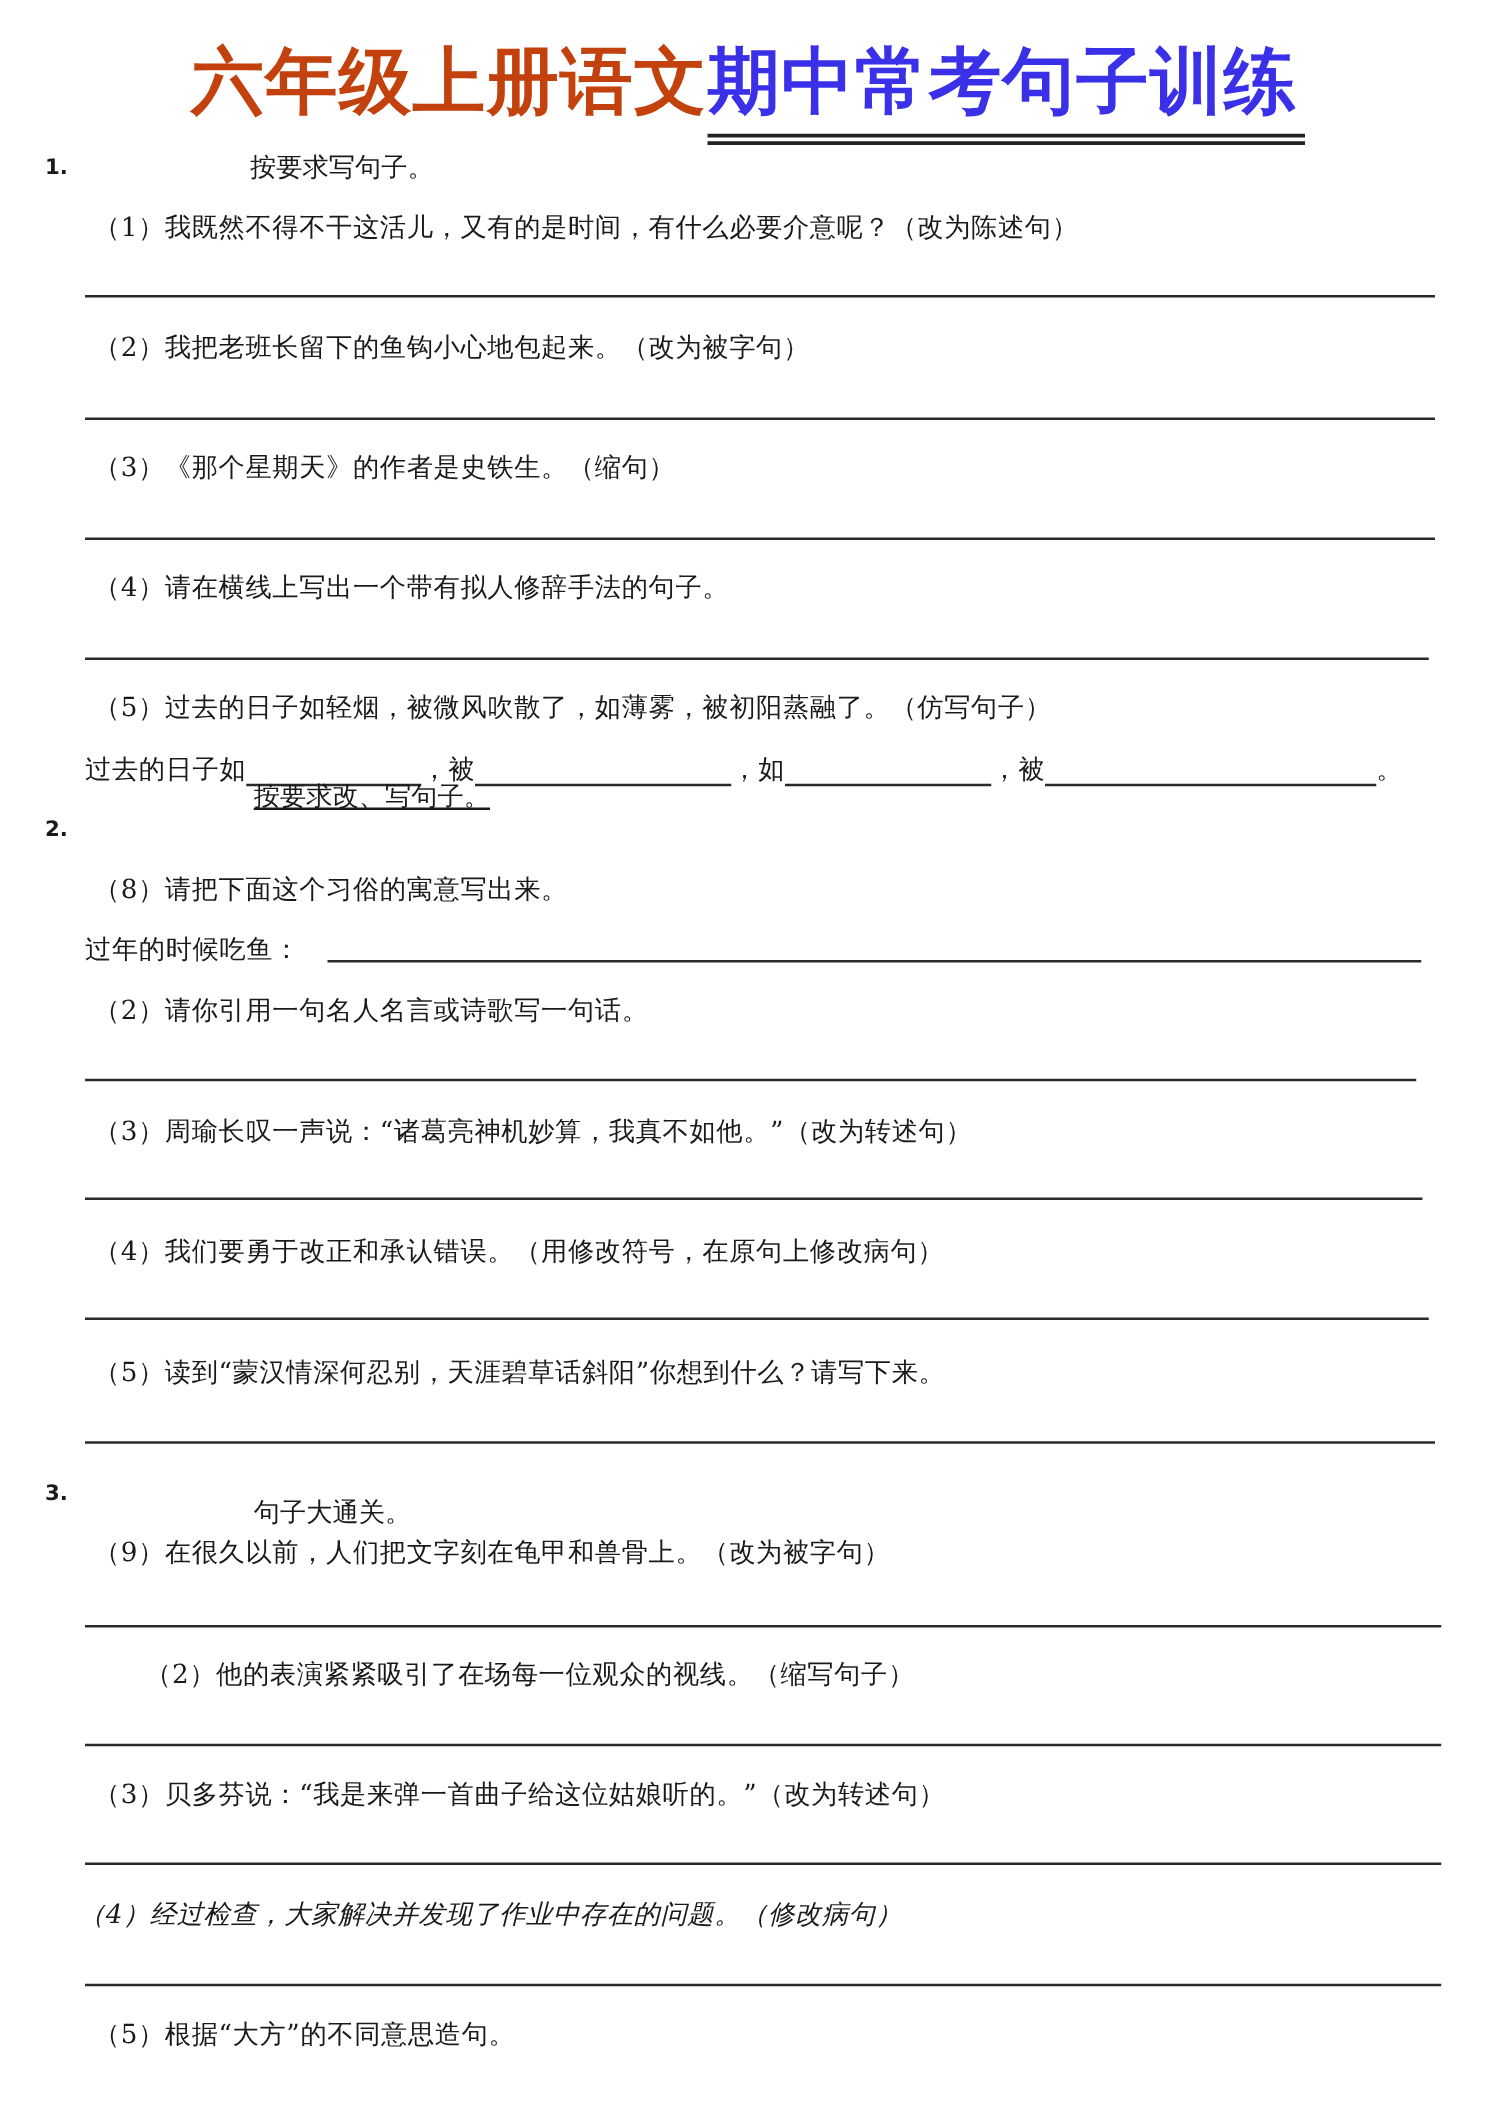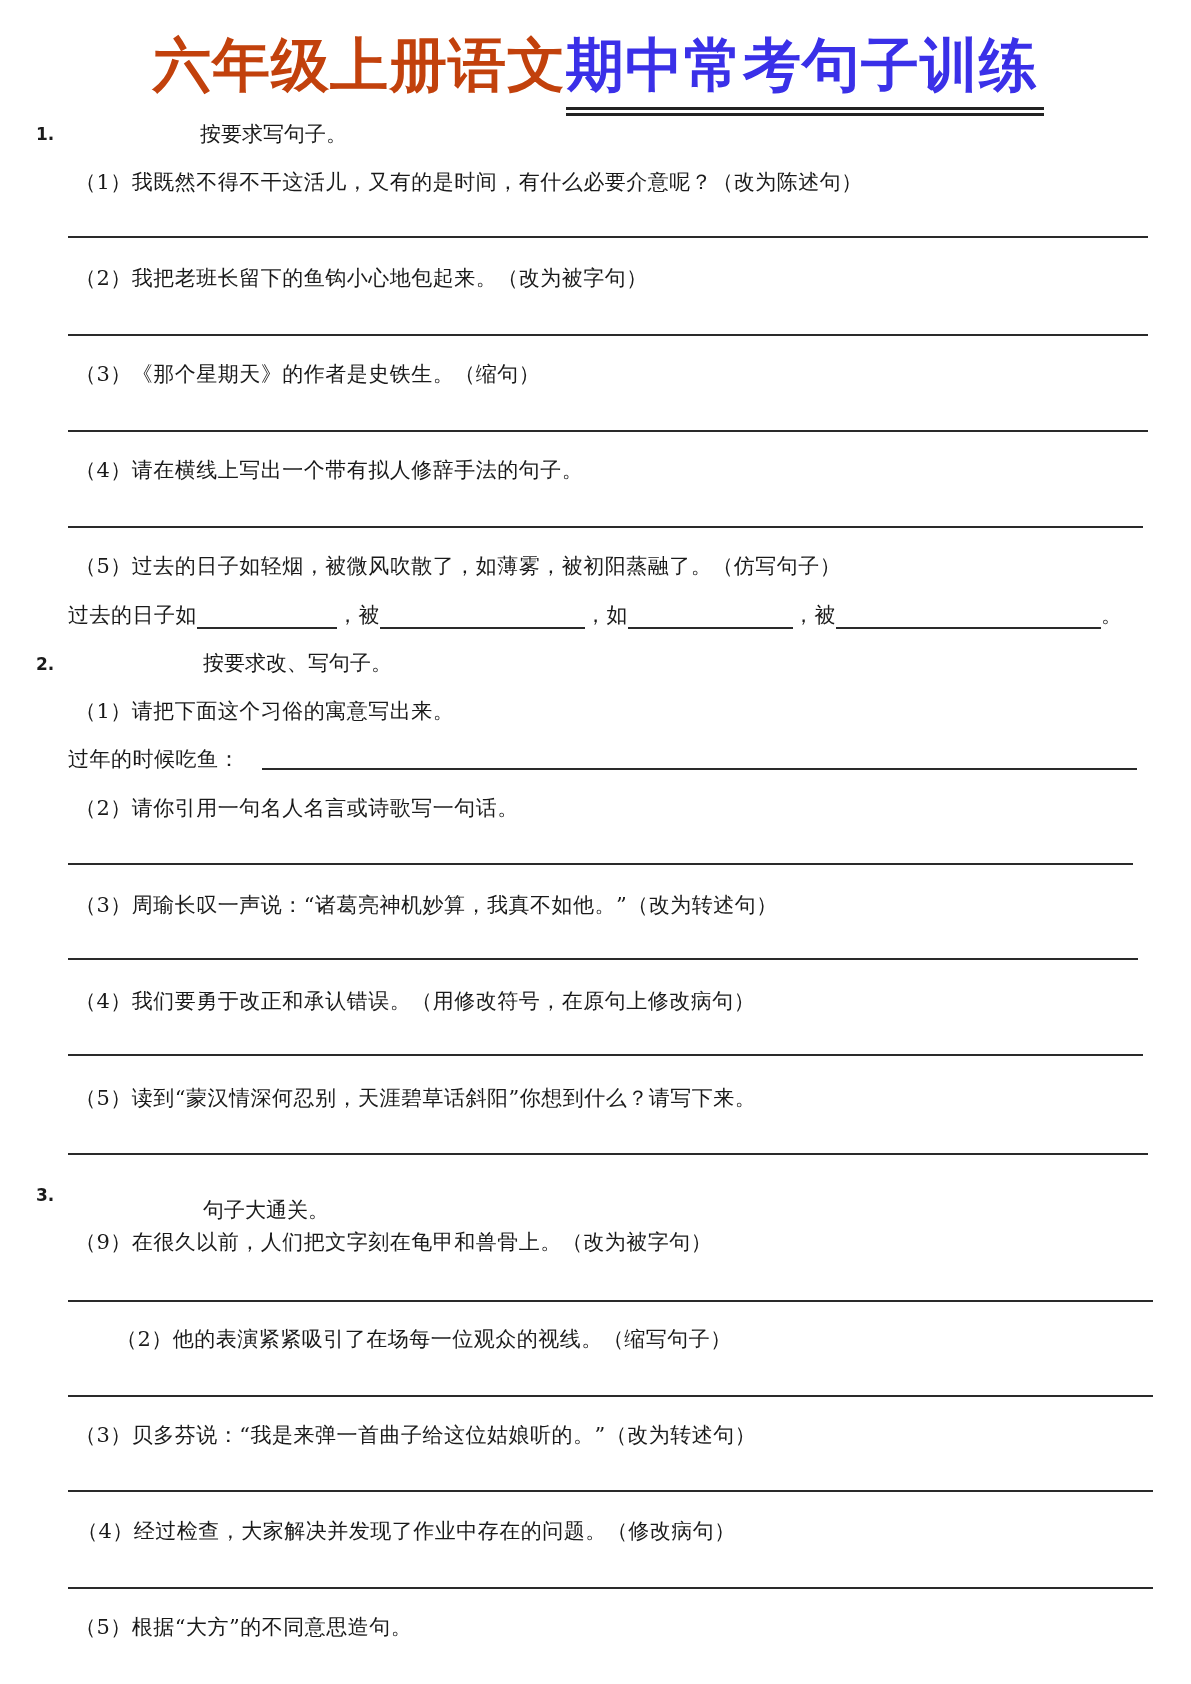--- a/index.html
+++ b/index.html
@@ -47,23 +47,23 @@
 
 <div class="abs q" style="left:75px; top:456px;">（4）请在横线上写出一个带有拟人修辞手法的句子。</div>
 <div class="line" style="left:68px; width:1075px; top:526px;"></div>
 
 <div class="abs q" style="left:75px; top:552px;">（5）过去的日子如轻烟，被微风吹散了，如薄雾，被初阳蒸融了。（仿写句子）</div>
 <div class="abs q" style="left:68px; top:601px;">
   <span>过去的日子如</span><span class="blank" style="width:140px;"></span><span>，被</span><span class="blank" style="width:205px;"></span><span>，如</span><span class="blank" style="width:165px;"></span><span>，被</span><span class="blank" style="width:265px;"></span><span>。</span>
 </div>
 
 <div class="abs sec-num" style="left:36px; top:654px;">2.</div>
-<div class="abs sec-title" style="left:203px; top:649px;">按要求改、写句子。</div>
+<div class="abs sec-title" style="left:203px; top:623px;text-decoration:underline;">按要求改、写句子。</div>
 
-<div class="abs q" style="left:75px; top:697px;">（1）请把下面这个习俗的寓意写出来。</div>
+<div class="abs q" style="left:75px; top:697px;">（8）请把下面这个习俗的寓意写出来。</div>
 <div class="abs q" style="left:68px; top:745px;text-align:center;">过年的时候吃鱼：</div>
 <div class="line" style="left:262px; width:875px; top:768px;"></div>
 
 <div class="abs q" style="left:75px; top:794px;">（2）请你引用一句名人名言或诗歌写一句话。</div>
 <div class="line" style="left:68px; width:1065px; top:863px;"></div>
 
 <div class="abs q" style="left:75px; top:891px;">（3）周瑜长叹一声说：“诸葛亮神机妙算，我真不如他。”（改为转述句）</div>
 <div class="line" style="left:68px; width:1070px; top:958px;"></div>
 
 <div class="abs q" style="left:75px; top:987px;">（4）我们要勇于改正和承认错误。（用修改符号，在原句上修改病句）</div>
@@ -77,16 +77,16 @@
 
 <div class="abs q" style="left:75px; top:1228px;">（9）在很久以前，人们把文字刻在龟甲和兽骨上。（改为被字句）</div>
 <div class="line" style="left:68px; width:1085px; top:1300px;"></div>
 
 <div class="abs q" style="left:75px; top:1325px;margin-left:41px;">（2）他的表演紧紧吸引了在场每一位观众的视线。（缩写句子）</div>
 <div class="line" style="left:68px; width:1085px; top:1395px;"></div>
 
 <div class="abs q" style="left:75px; top:1421px;">（3）贝多芬说：“我是来弹一首曲子给这位姑娘听的。”（改为转述句）</div>
 <div class="line" style="left:68px; width:1085px; top:1490px;"></div>
 
-<div class="abs q" style="left:77px; top:1517px;">（4）经过检查，大家解决并发现了作业中存在的问题。（修改病句）</div>
+<div class="abs q" style="left:63px; top:1517px;font-style:italic;">（4）经过检查，大家解决并发现了作业中存在的问题。（修改病句）</div>
 <div class="line" style="left:68px; width:1085px; top:1587px;"></div>
 
 <div class="abs q" style="left:75px; top:1613px;">（5）根据“大方”的不同意思造句。</div>
 
 </body></html>

